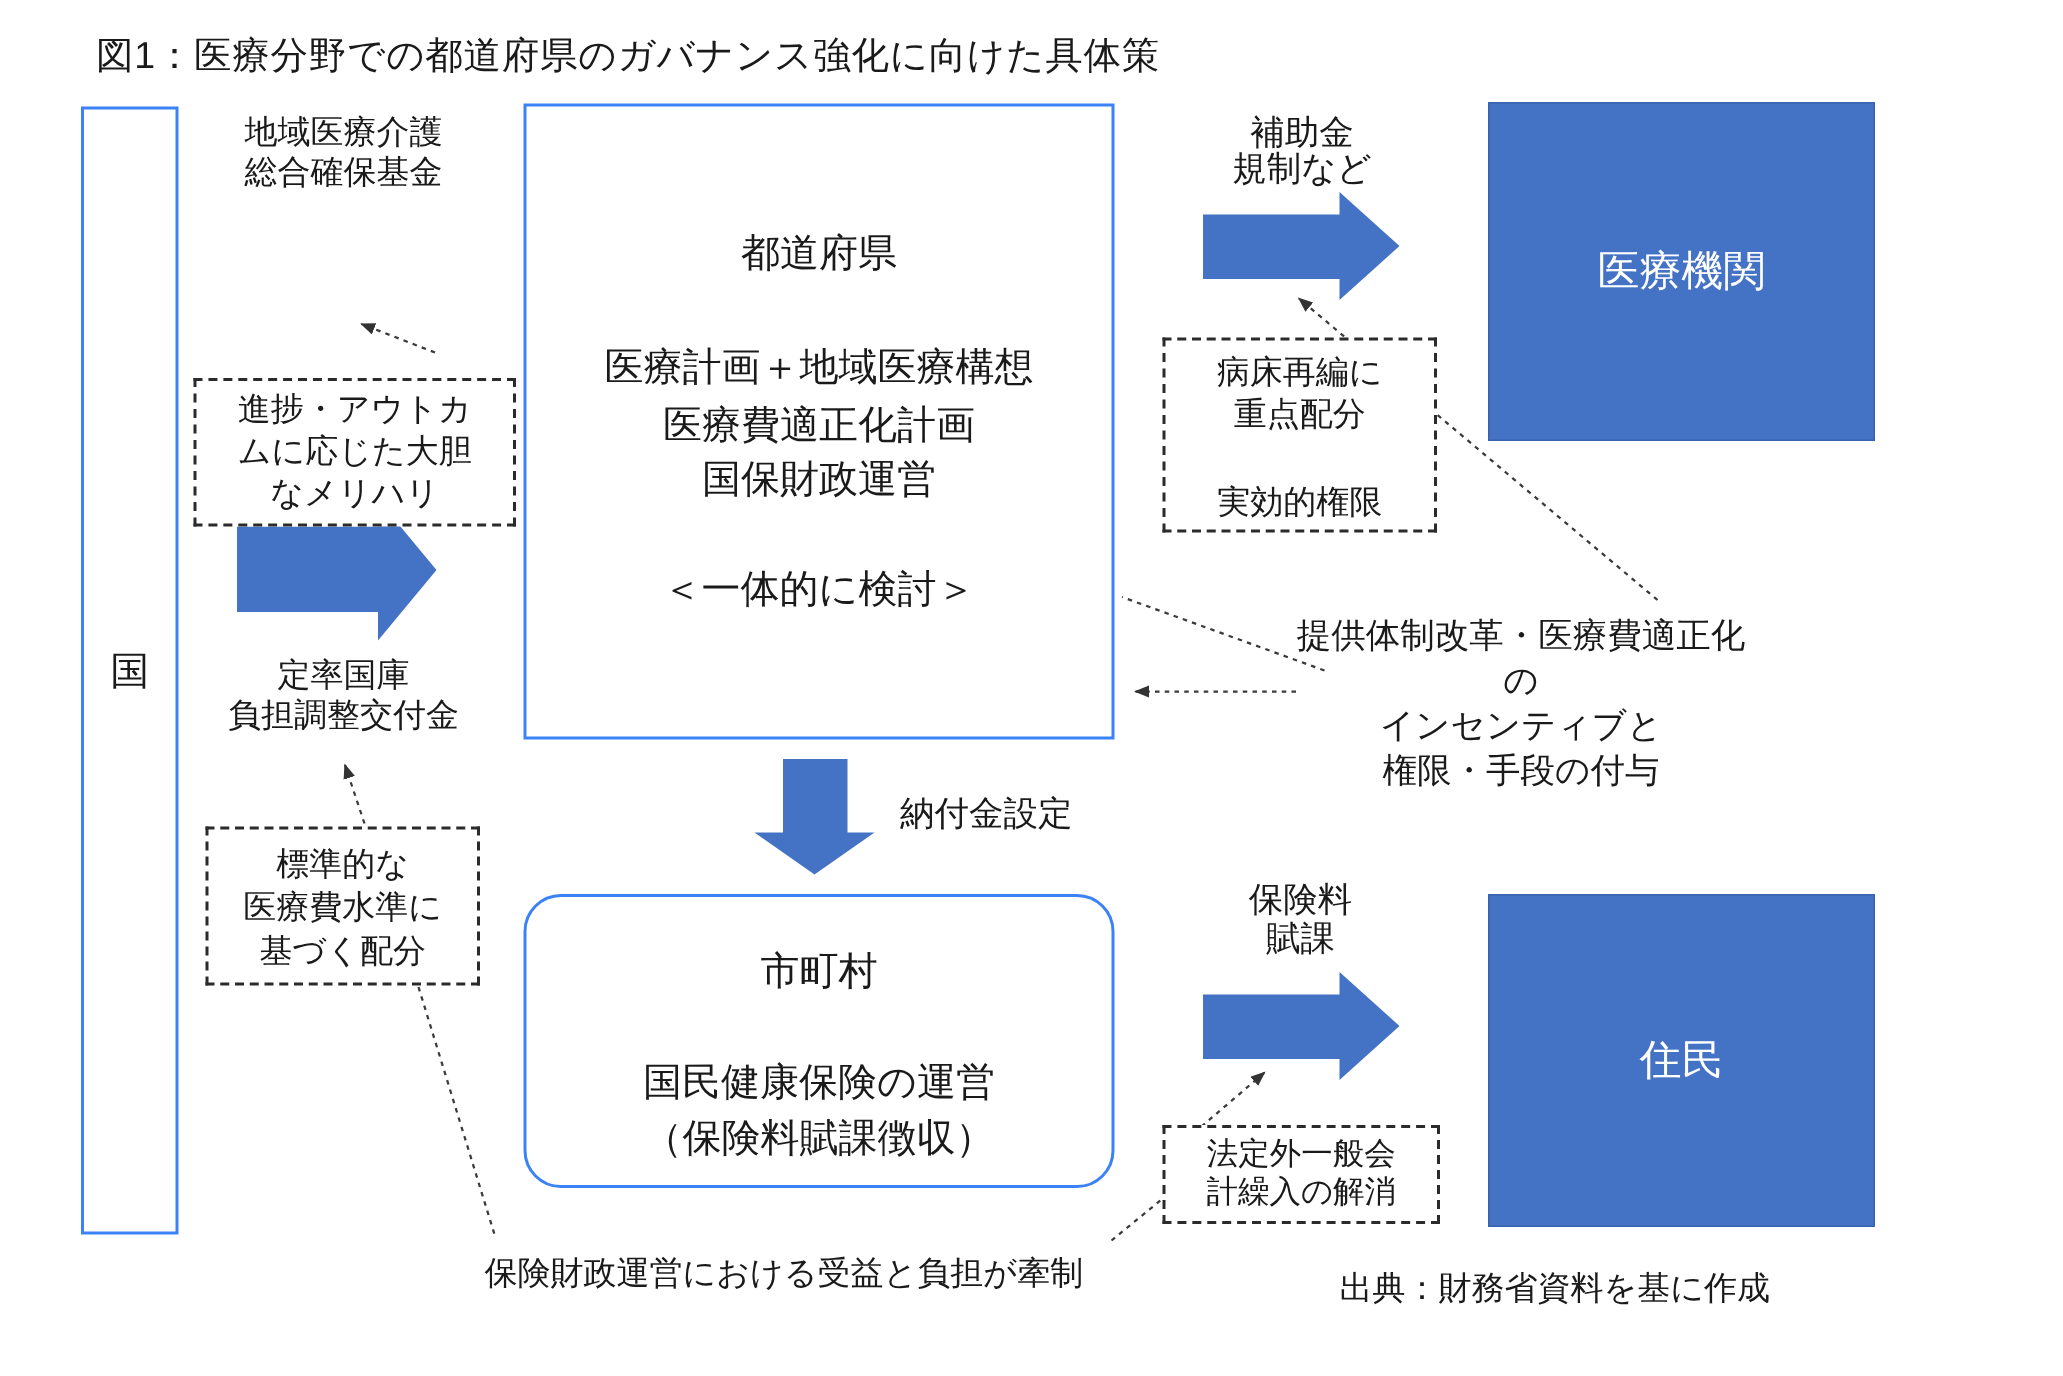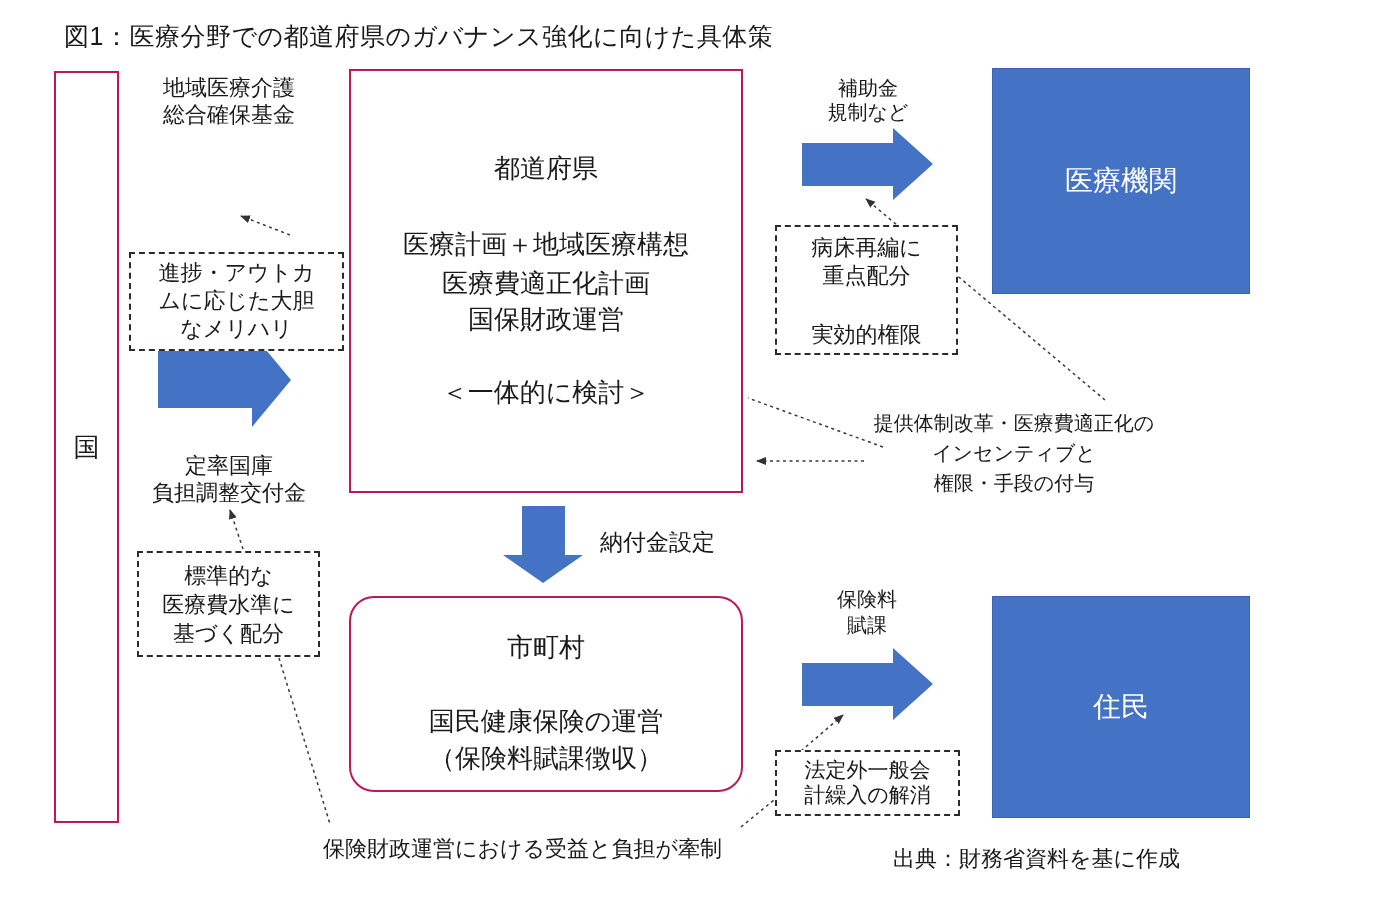--- a/index.html
+++ b/index.html
@@ -2,22 +2,22 @@
 <html style="--accent: #4472C4;"><head>
 <meta charset="utf-8">
 <style>
   html,body{margin:0;padding:0;background:#fff;}
   body{font-family:"Liberation Sans","DejaVu Sans",sans-serif;color:#1a1a1a;}
   .canvas{position:relative;width:1375px;height:917px;background:#fff;overflow:hidden;padding-left:12px;}
   .abs{position:absolute;box-sizing:border-box;}
   .ctr{text-align:center;}
   .title{font-size:25px;font-weight:500;letter-spacing:0.5px;}
   .lbl{font-size:22px;line-height:27px;}
-  .sm{font-size:20px;}
-  .solidbox{border:2px solid #be185d;background:#fff;z-index:2;}
+  .sm{font-size:23px;}
+  .solidbox{border:2px solid #3b82f6;background:#fff;z-index:2;}
   .dashedbox{border:2px dashed #2b2b2b;background:#fff;z-index:2;font-size:22px;line-height:28px;text-align:center;}
   .bluebox{background:var(--accent,#4472C4);border:1px solid #3a62ae;color:#ffffff;display:flex;align-items:center;justify-content:center;font-size:28px;z-index:2;}
   .boxline{position:absolute;left:0;width:100%;text-align:center;font-size:26px;white-space:nowrap;}
   .overlay{position:absolute;left:0;top:0;width:1375px;height:917px;z-index:1;}
   .natbox{display:flex;align-items:center;justify-content:center;font-size:26px;z-index:2;}
 </style>
 </head>
 <body>
 
 <div class="canvas">
@@ -54,21 +54,21 @@
 
   <div class="abs lbl ctr" style="left:119px;top:74px;width:220px;">
     <div>地域医療介護</div>
     <div>総合確保基金</div>
   </div>
   <div class="abs dashedbox" style="left:129px;top:233px;width:215px;height:99px;padding-top:5px;margin-top:19px;">
     <div>進捗・アウトカ</div>
     <div>ムに応じた大胆</div>
     <div>なメリハリ</div>
   </div>
-  <div class="abs lbl ctr" style="left:114px;top:452px;width:230px;text-align:center;">
+  <div class="abs lbl ctr" style="left:114px;top:436px;width:230px;text-align:center;">
     <div>定率国庫</div>
     <div>負担調整交付金</div>
   </div>
   <div class="abs dashedbox" style="left:137px;top:551px;width:183px;height:106px;padding-top:8px;line-height:29px;">
     <div>標準的な</div>
     <div>医療費水準に</div>
     <div>基づく配分</div>
   </div>
 
   <div class="abs solidbox" style="left:349px;top:69px;width:394px;height:424px;">

